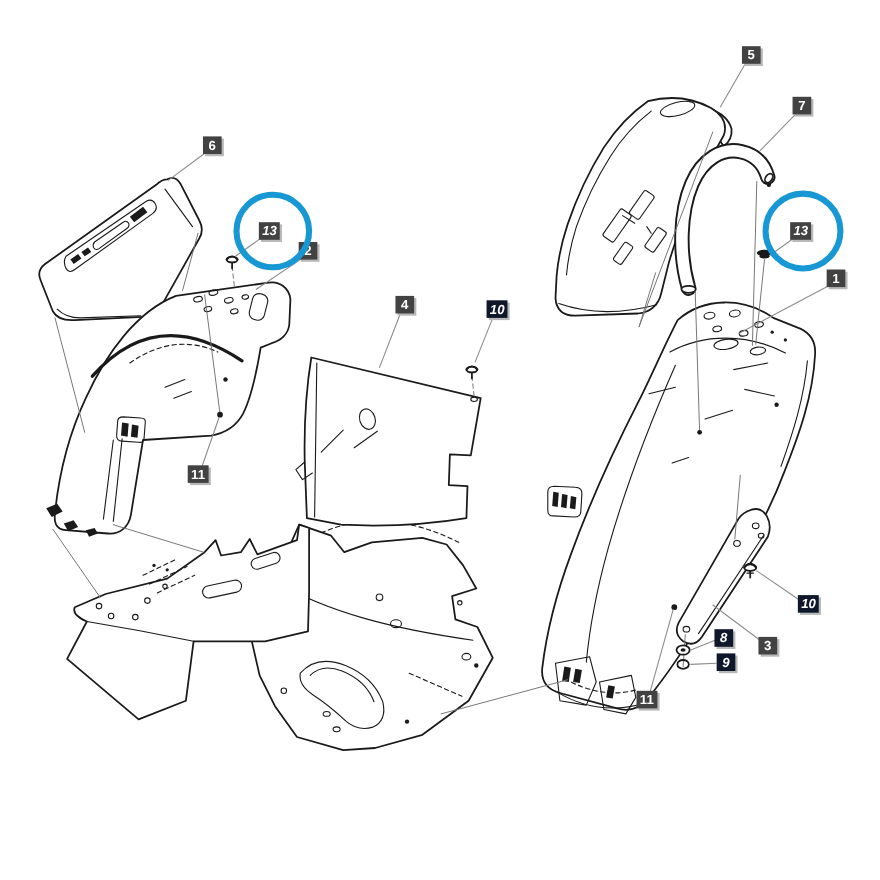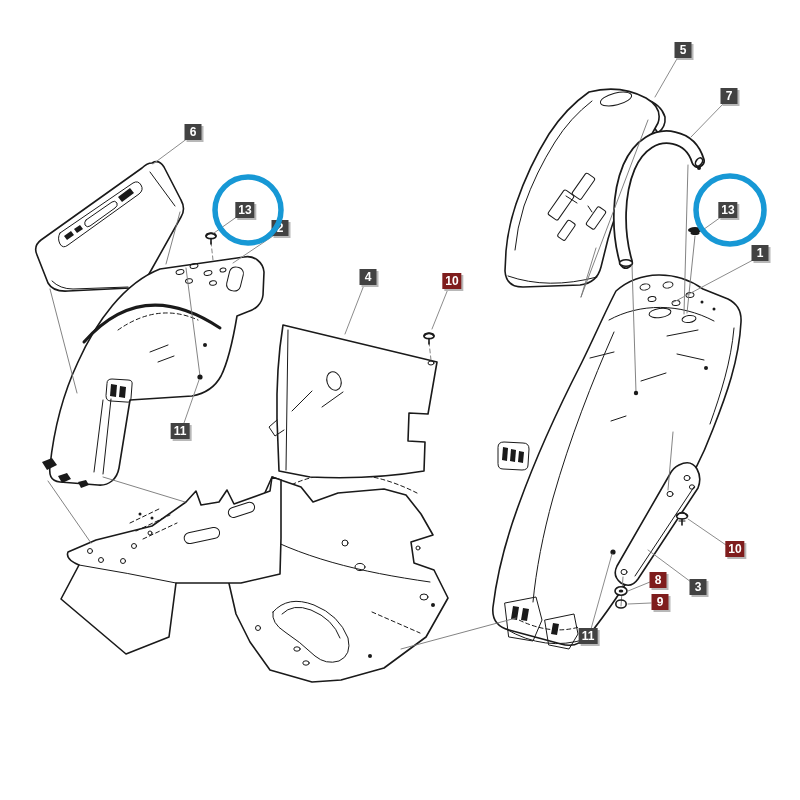--- a/index.html
+++ b/index.html
@@ -16,22 +16,22 @@
   .art-layer .leader{stroke:#8c8c8c;stroke-width:1;}
   .art-layer .align{stroke:#757575;stroke-width:0.9;}
   .art-layer .dash{stroke-dasharray:4 3;}
   .art-layer .tube{stroke:#1a1a1a;stroke-width:14;}
   .art-layer .tube-in{stroke:#ffffff;stroke-width:10.5;}
   .part-label{position:absolute;transform:translate(-50%,-50%);z-index:20;
     min-width:11px;height:14px;line-height:14px;padding:1px 3px;text-align:center;
     font-size:12px;font-weight:bold;color:#ffffff;cursor:pointer;
     box-shadow:2px 2px 0 #b8b8b8;}
   .part-label.dark{background:#424242;}
-  .part-label.cyan{background:#7f1d1d;}
-  .part-label.above-circle{z-index:40;}
+  .part-label.cyan{background:#0f172a;font-style:italic;}
+  .part-label.above-circle{z-index:40;font-style:italic;}
 </style>
 </head>
 <body>
 
 <div class="stage">
 
   <svg class="art-layer" width="800" height="800" viewBox="0 0 800 800">
 
     <g>
       <path class="wf" d="M152,163 Q159,159 164,167 L181,200 Q186,209 181,217 L149,274 Q143,285 130,288 L68,291 Q53,292 48,283 L37,255 Q33,246 41,240 L142,168 Q147,163 152,163 Z"></path>

